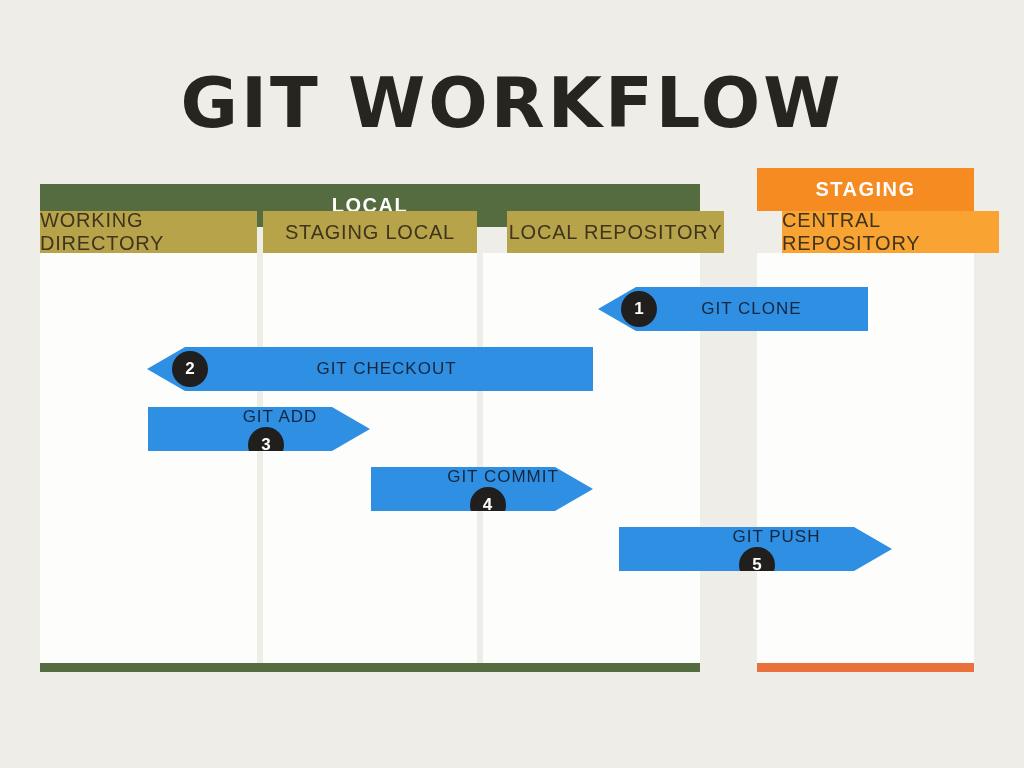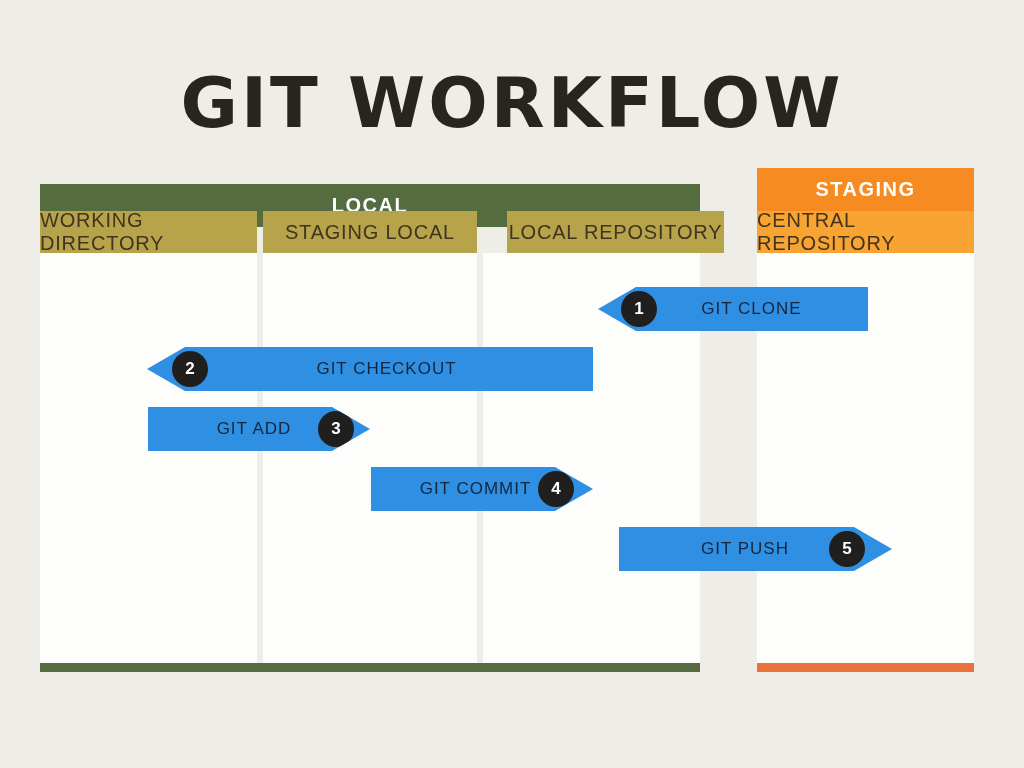--- a/index.html
+++ b/index.html
@@ -35,39 +35,40 @@
     position:absolute;height:43px;display:flex;align-items:center;justify-content:center;
     color:var(--header_text);font-weight:bold;font-size:20px;letter-spacing:1.5px;
   }
   .hdr.green{left:40px;top:184px;width:660px;background:var(--local_green);}
   .hdr.orange{left:757px;top:168px;width:217px;background:var(--remote_orange);}
   .subhdr{
     position:absolute;top:211px;height:42px;display:flex;align-items:center;justify-content:center;
     font-size:20px;letter-spacing:0.8px;color:var(--column_text);
   }
   .subhdr.olive{background:var(--column_olive);}
-  .subhdr.lorange{background:var(--remote_sub_orange);}
+  .subhdr.lorange{background:var(--remote_sub_orange);margin-left:25px;}
   .colbody{
     position:absolute;top:253px;height:410px;background:var(--panel_white);
   }
   .basebar{position:absolute;top:663px;height:9px;}
   .basebar.green{left:40px;width:660px;background:var(--local_green);}
   .basebar.orange{left:757px;width:217px;background:var(--remote_bottom_orange);}
   .arrow{
     position:absolute;height:44px;background:var(--arrow_blue);
     display:flex;align-items:center;
     color:var(--arrow_text);font-size:17px;letter-spacing:1px;
   }
   .arrow.left{
     clip-path:polygon(0 50%,38px 0,100% 0,100% 100%,38px 100%);
     padding-left:23px;padding-right:34px;
   }
   .arrow.right{
     clip-path:polygon(0 0,calc(100% - 38px) 0,100% 50%,calc(100% - 38px) 100%,0 100%);
     padding-left:30px;
+    flex-direction:column;
   }
   .num{
     flex:0 0 36px;width:36px;height:36px;border-radius:50%;
     background:var(--step_circle);color:#fff;
     display:flex;align-items:center;justify-content:center;
     font-size:17px;font-weight:bold;letter-spacing:0;
   }
   .lbl{flex:1;text-align:center;white-space:nowrap;padding-left:12px;}
 </style>
 </head>

